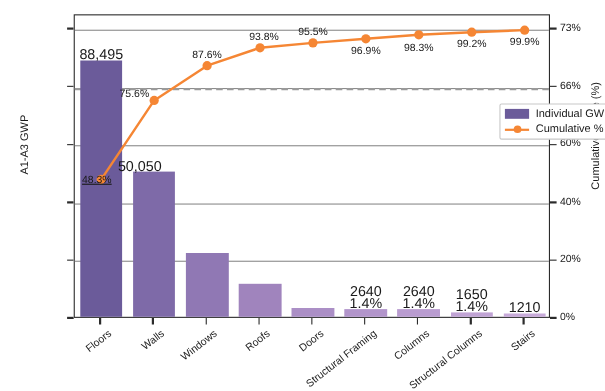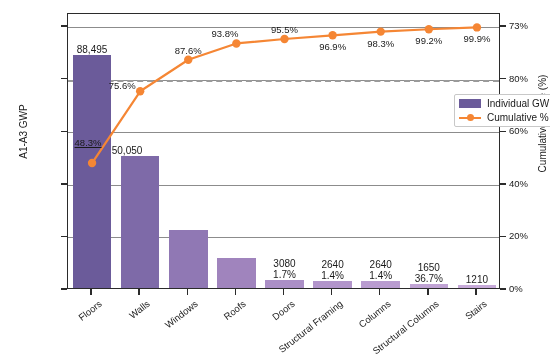--- a/index.html
+++ b/index.html
@@ -50,21 +50,21 @@
     left: 0; top: 0;
     width: 100%; height: 100%;
   }
   .bar {
     position: absolute;
     bottom: 0;
   }
   .bar-value {
     position: absolute;
     text-align: center;
-    font-size: 10px;
+    font-size: 13px;
     line-height: 11px;
     color: #1a1a1a;
     white-space: pre;
   }
   
   #line-svg {
     position: absolute;
     left: 0; top: 0;
     width: 433px;
     height: 276px;
@@ -208,21 +208,21 @@
   <div id="right-ticks">
       <div class="tick-mark-right" style="top: 288.3px;"></div>
       <div class="ytick-right" style="top: 283px;">0%</div>
       <div class="tick-mark-right" style="top: 235.729px;"></div>
       <div class="ytick-right" style="top: 230.429px;">20%</div>
       <div class="tick-mark-right" style="top: 183.157px;"></div>
       <div class="ytick-right" style="top: 177.857px;">40%</div>
       <div class="tick-mark-right" style="top: 130.586px;"></div>
       <div class="ytick-right" style="top: 125.286px;">60%</div>
       <div class="tick-mark-right" style="top: 78.0143px;"></div>
-      <div class="ytick-right" style="top: 72.7143px;">80%</div>
+      <div class="ytick-right" style="top: 72.7143px;">66%</div>
       <div class="tick-mark-right" style="top: 25.4429px;"></div>
       <div class="ytick-right" style="top: 20.1429px;">73%</div>
     </div>
 
   <div id="x-ticks">
       <div class="tick-mark-x" style="left: 90.3556px;"></div>
       <div class="xtick" style="left: -22.9444px; width: 120px; top: 298px;">Floors</div>
       <div class="tick-mark-x" style="left: 138.467px;"></div>
       <div class="xtick" style="left: 25.1667px; width: 120px; top: 298px;">Walls</div>
       <div class="tick-mark-x" style="left: 186.578px;"></div>
@@ -271,33 +271,31 @@
           <circle cx="216.5" cy="24.97142857142856" r="4.2" fill="#f58634"></circle>
           <circle cx="264.61111111111114" cy="21.291428571428554" r="4.2" fill="#f58634"></circle>
           <circle cx="312.72222222222223" cy="17.611428571428576" r="4.2" fill="#f58634"></circle>
           <circle cx="360.83333333333337" cy="15.245714285714257" r="4.2" fill="#f58634"></circle>
           <circle cx="408.94444444444446" cy="13.405714285714282" r="4.2" fill="#f58634"></circle>
         </svg>
     </div>
     <div id="labels-layer">
         <div class="bar-value" style="left: 0px; width: 48.1111px; top: 30.3846px;">88,495</div>
         <div class="bar-value" style="left: 35px; width: 48.1111px; top: 131.44px;">50,050</div>
-        <div class="bar-value" style="left: 192.444px; width: 48.1111px; top: 243.904px;">3080
-1.7%</div>
         <div class="bar-value" style="left: 240.556px; width: 48.1111px; top: 245.061px;">2640
 1.4%</div>
         <div class="bar-value" style="left: 288.667px; width: 48.1111px; top: 245.061px;">2640
 1.4%</div>
         <div class="bar-value" style="left: 336.778px; width: 48.1111px; top: 247.663px;">1650
-36.7%</div>
+1.4%</div>
         <div class="bar-value" style="left: 384.889px; width: 48.1111px; top: 259.819px;">1210</div>
-        <div class="pct-label" style="width: 34px; left: 3.05556px; top: 123px; text-decoration: underline;">48.3%</div>
+        <div class="pct-label" style="width: 34px; left: 3.05556px; top: 144px; text-decoration: underline;">48.3%</div>
         <div class="pct-label" style="width: 34px; left: 37.1667px; top: 66.28px;">75.6%</div>
         <div class="pct-label" style="width: 34px; left: 103.278px; top: 30.7371px;">87.6%</div>
-        <div class="pct-label" style="width: 34px; left: 140px; top: 14.44px;">93.8%</div>
+        <div class="pct-label" style="width: 34px; left: 155px; top: 14.44px;">93.8%</div>
         <div class="pct-label" style="width: 34px; left: 199.5px; top: 9.97143px;">95.5%</div>
         <div class="pct-label" style="width: 34px; left: 247.611px; top: 27.2914px;">96.9%</div>
         <div class="pct-label" style="width: 34px; left: 295.722px; top: 23.6114px;">98.3%</div>
         <div class="pct-label" style="width: 34px; left: 343.833px; top: 21.2457px;">99.2%</div>
         <div class="pct-label" style="width: 34px; left: 391.944px; top: 19.4057px;">99.9%</div>
       </div>
 
     <div id="legend">
       <div class="legend-row">
         <span class="legend-swatch-bar"></span>

